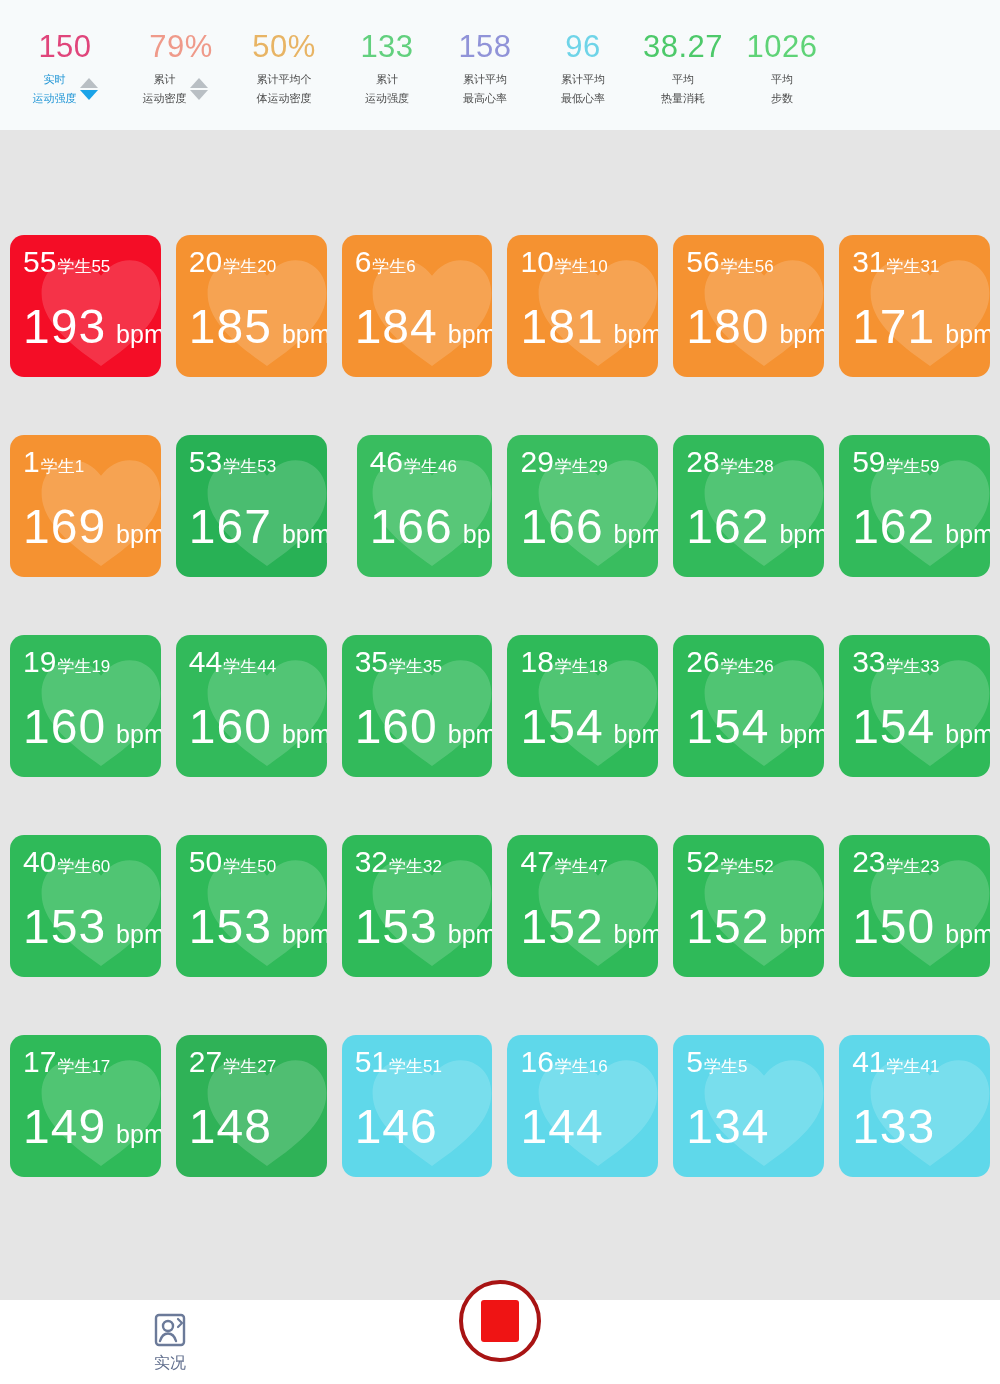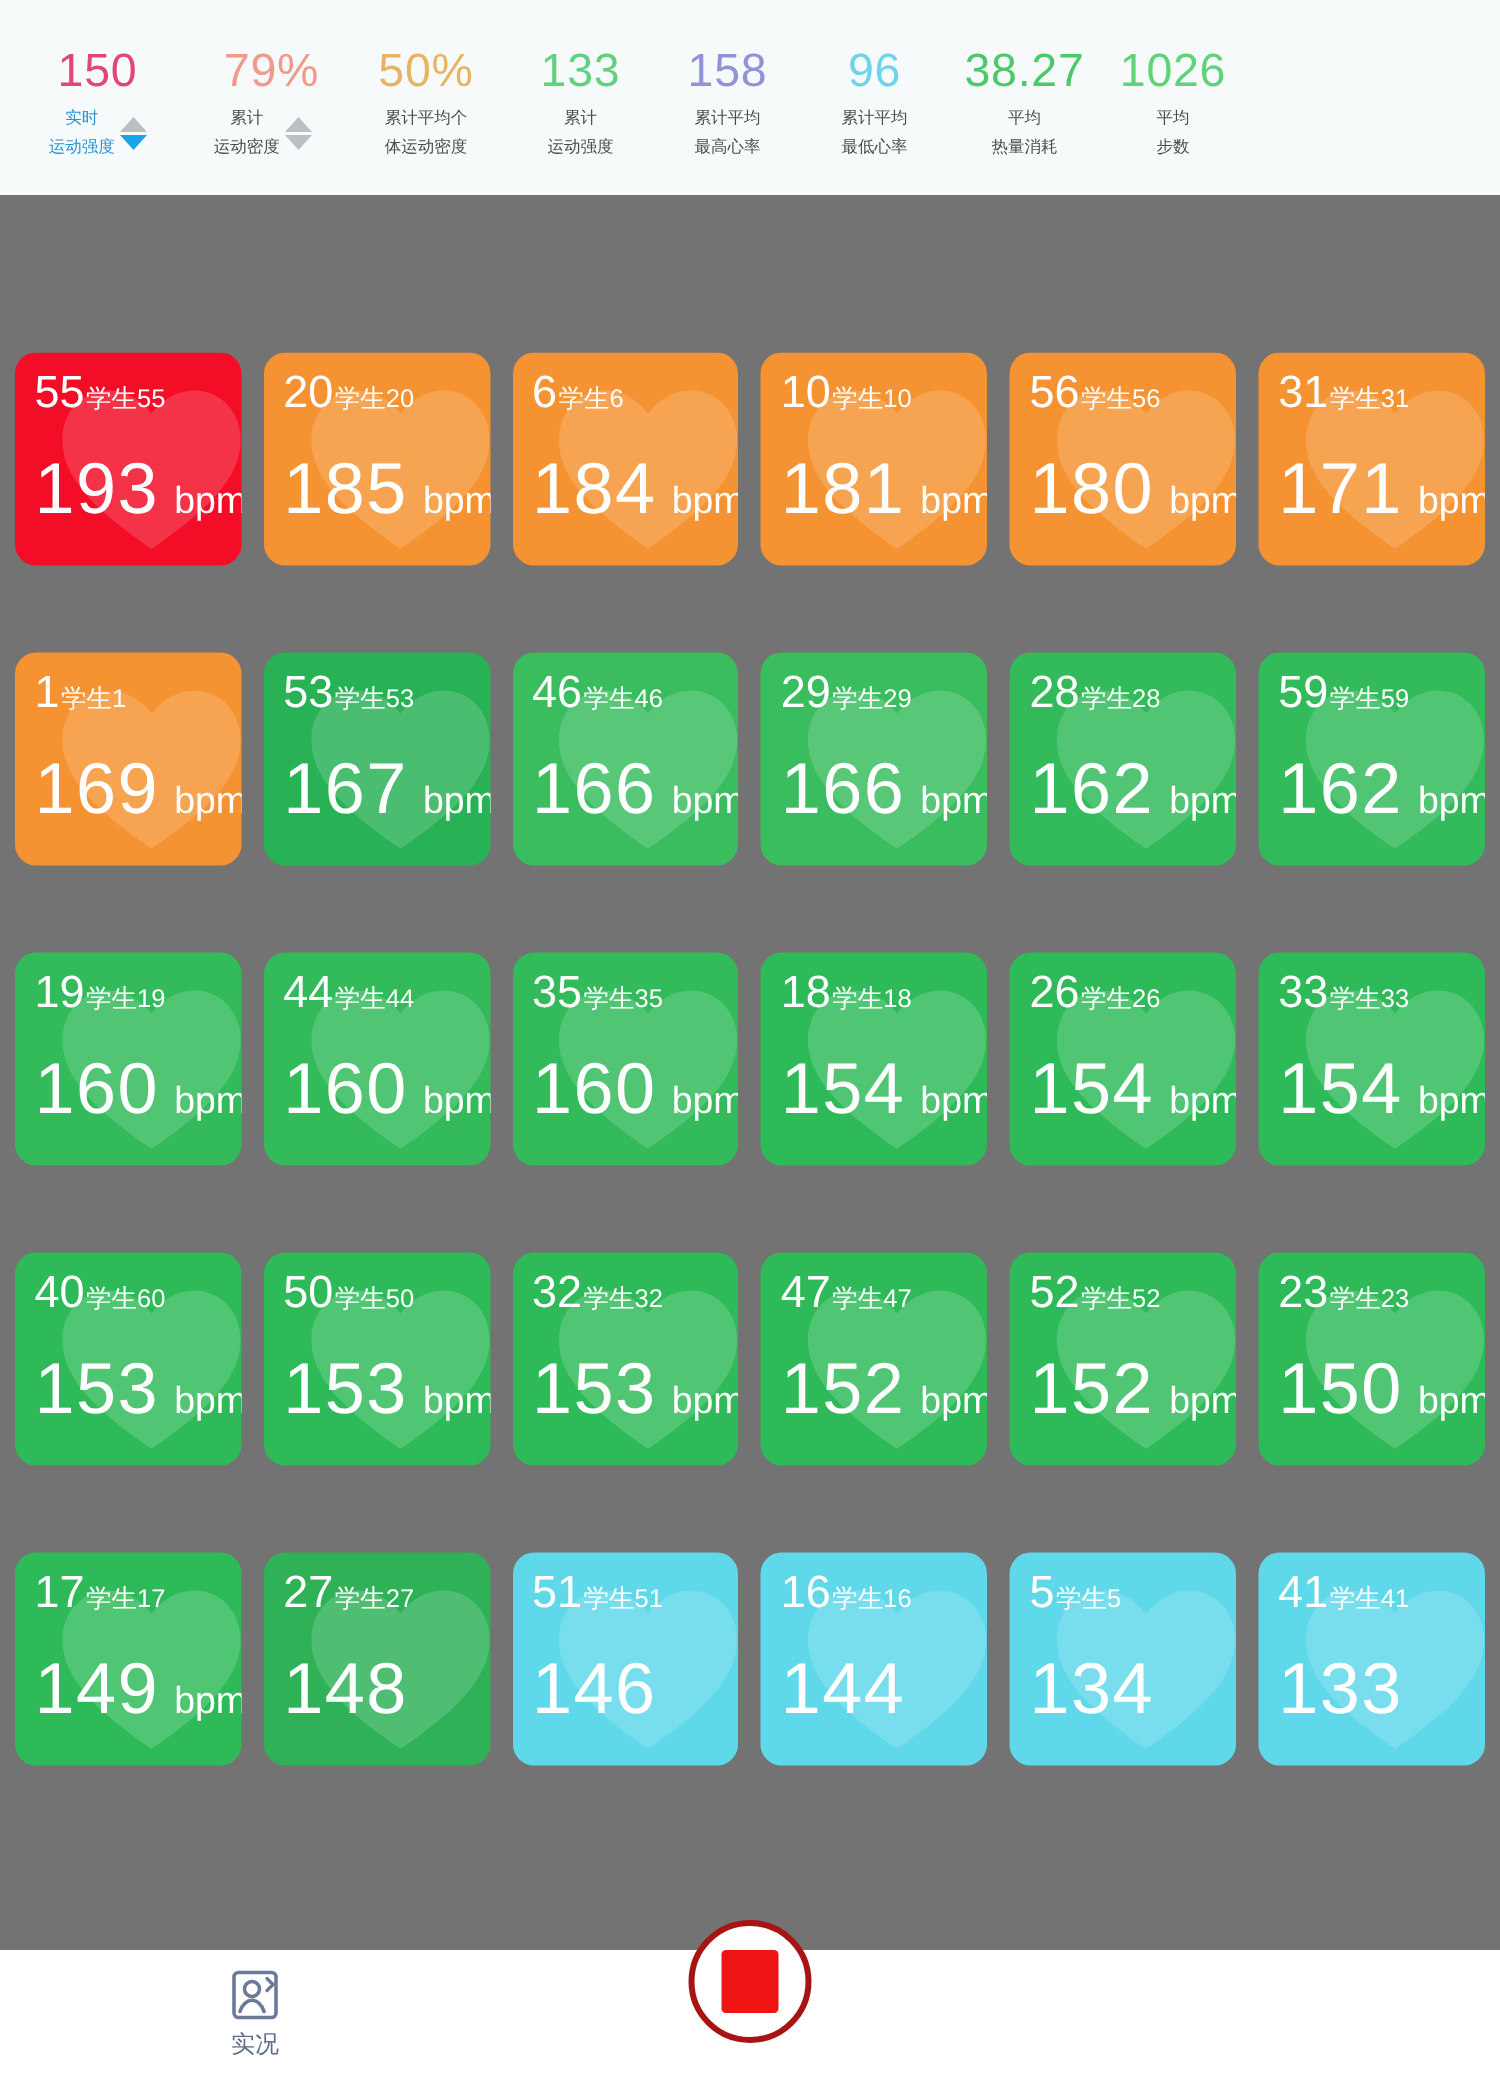--- a/index.html
+++ b/index.html
@@ -2,21 +2,21 @@
 <html><head>
 <meta charset="utf-8">
 <style>
   * { box-sizing: border-box; margin: 0; padding: 0; }
   html, body {
     width: 1000px; height: 1384px;
     background: #f5f9fa;
     font-family: "Liberation Sans", "DejaVu Sans", sans-serif;
     overflow: hidden;
   }
-  #app { position: relative; width: 1000px; height: 1384px; background: #737373; }
+  #app { position: relative; width: 1000px; height: 1384px; background: #e5e5e5; }
 
   
   .stats-bar {
     display: flex; align-items: flex-start;
     padding: 28px 10px 0 10px;
     height: 130px;
     background: #f7fafb;
   }
   .stat {
     flex: 0 0 auto;
@@ -295,21 +295,21 @@
         </div>
         <div class="card-top">
           <span class="card-id">53</span>
           <span class="card-name">学生53</span>
         </div>
         <div class="card-bpm">
           <span class="card-val">167</span>
           <span class="card-unit">bpm</span>
         </div>
       </div>
-      <div class="card" style="background: rgb(57, 189, 95);">
+      <div class="card" style="background: rgb(57, 189, 95); margin-left: 15px;">
         <div class="heart">
           <svg viewBox="0 0 120 110" xmlns="http://www.w3.org/2000/svg">
             <path d="M60 104C28 82 6 62 6 38 6 20 19 8 34 8c10 0 19 5 26 14 7-9 16-14 26-14 15 0 28 12 28 30 0 24-22 44-54 66z" fill="#ffffff"></path>
           </svg>
         </div>
         <div class="card-top">
           <span class="card-id">46</span>
           <span class="card-name">学生46</span>
         </div>
         <div class="card-bpm">

